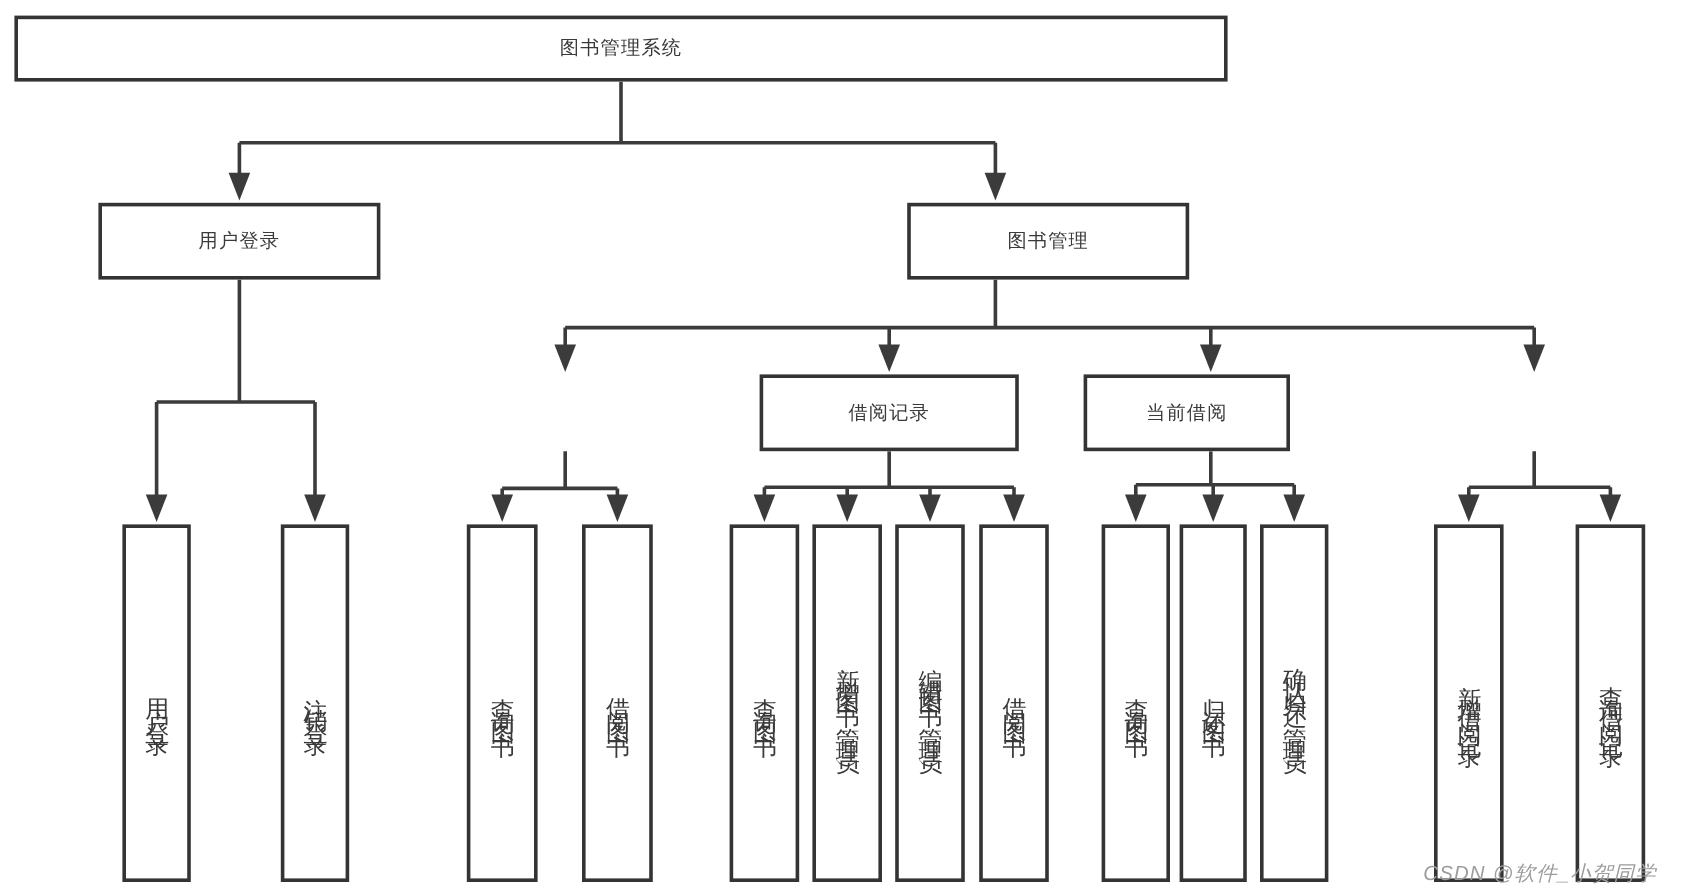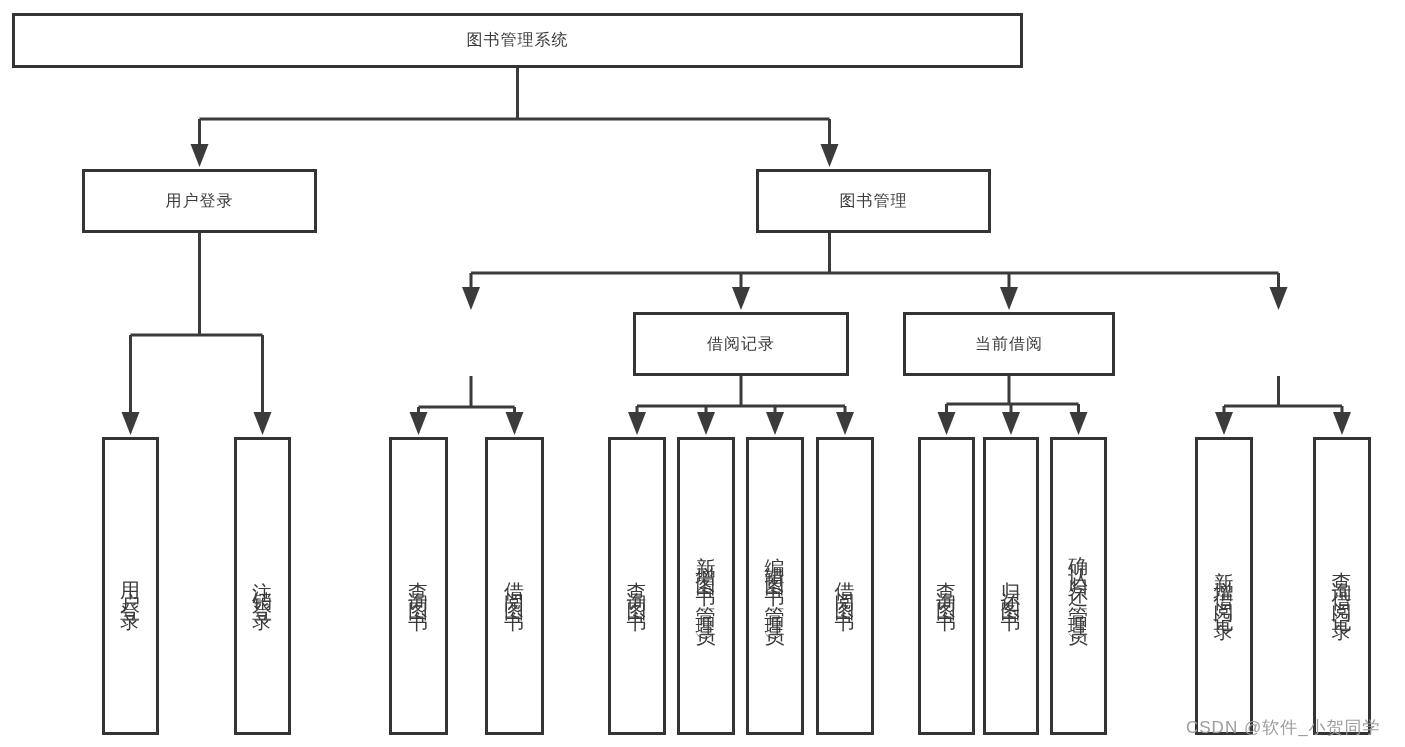--- a/index.html
+++ b/index.html
@@ -38,28 +38,29 @@
   }
   #watermark {
     position: absolute;
     left: 1186px;
     top: 716px;
     font-size: 17px;
     color: #9c9c9c;
     letter-spacing: 1px;
     white-space: nowrap;
     z-index: 5;
+    font-style: italic;
   }
   
   #n-root        { left: 12px;   top: 13px;  width: 1011px; height: 55px; }
   #n-user-login  { left: 82px;   top: 169px; width: 235px;  height: 64px; }
   #n-book-mgmt   { left: 712px;  top: 169px; width: 235px;  height: 64px; margin-left: 44px; }
   #n-new-book    { left: 365px;  top: 312px; width: 212px;  height: 64px; }
   #n-book-borrow { left: 633px;  top: 312px; width: 216px;  height: 64px; }
-  #n-cur-borrow  { left: 903px;  top: 312px; width: 212px;  height: 64px; }
+  #n-cur-borrow  { left: 903px;  top: 312px; width: 172px;  height: 64px; }
   #n-borrow-rec  { left: 1172px; top: 312px; width: 213px;  height: 64px; }
   .leaf { top: 437px; height: 298px; width: 57px; }
   #n-ul-login   { left: 102px; }
   #n-ul-logout  { left: 234px; }
   #n-nb-query   { left: 389px; width: 59px; }
   #n-nb-borrow  { left: 485px; width: 59px; }
   #n-bb-query   { left: 608px; width: 58px; }
   #n-bb-add     { left: 677px; width: 58px; }
   #n-bb-edit    { left: 746px; width: 58px; }
   #n-bb-borrow  { left: 816px; width: 58px; }

